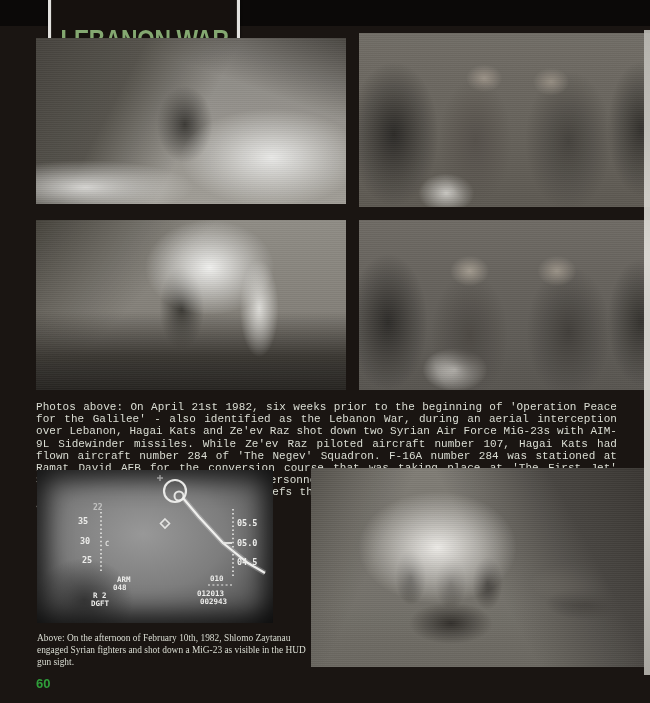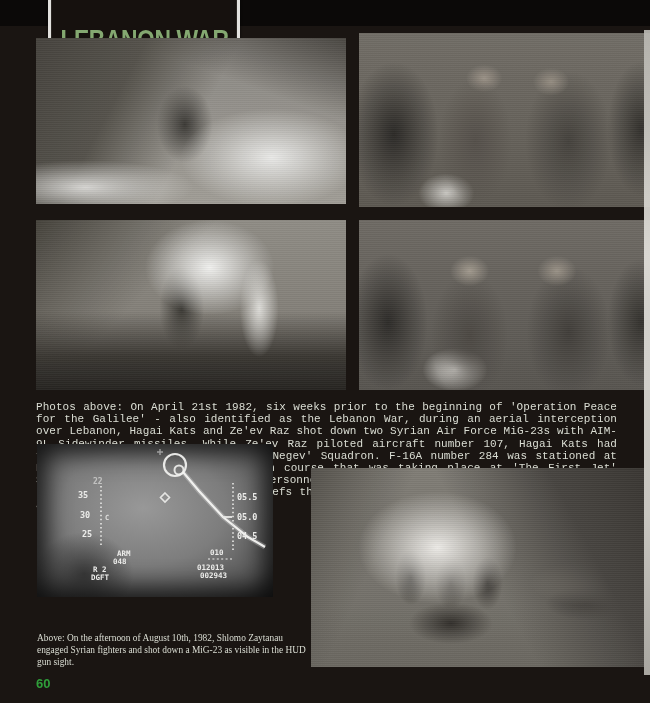--- a/index.html
+++ b/index.html
@@ -72,21 +72,21 @@
       radial-gradient(ellipse 28px 22px at 38% 30%, #a29a8e 0%, rgba(162,154,142,0) 70%),
       radial-gradient(ellipse 55px 90px at 38% 68%, #4c4843 0%, rgba(76,72,67,0) 70%),
       radial-gradient(ellipse 28px 22px at 68% 30%, #9a9287 0%, rgba(154,146,135,0) 70%),
       radial-gradient(ellipse 60px 95px at 72% 66%, #413e3a 0%, rgba(65,62,58,0) 70%),
       radial-gradient(ellipse 48px 32px at 33% 88%, #dedcd7 0%, rgba(222,220,215,0) 68%),
       radial-gradient(ellipse 45px 85px at 97% 60%, #34322e 0%, rgba(52,50,46,0) 75%),
       linear-gradient(#6e6a64, #585550);
   }
   
   .p-hud{
-    left:37px;top:444px;width:236px;height:153px;
+    left:37px;top:470px;width:236px;height:153px;
     background:
       radial-gradient(ellipse 70px 60px at 20% 85%, #3a3a3a 0%, rgba(58,58,58,0) 70%),
       radial-gradient(ellipse at 45% 42%, #989898 0%, #7d7d7d 45%, #565656 82%, #383838 100%);
     box-shadow:inset 0 0 24px 9px rgba(0,0,0,.78);
   }
   .p-hud svg{position:absolute;inset:0;}
   .hud-txt{
     font-family:"DejaVu Sans Mono", monospace;font-weight:bold;
     fill:#ececea;
   }
@@ -190,20 +190,20 @@
       <text class="hud-txt" x="160" y="126" font-size="7.5">012013</text>
       <text class="hud-txt" x="163" y="134" font-size="7.5">002943</text>
     </svg>
   </div>
 
   <div class="photo p-shelter">
       <div class="photo-grain"></div>
     </div>
 
   <div class="caption-bottom">
-    <p>Above: On the afternoon of August 10th, 1982, Shlomo Zaytanau engaged Syrian fighters and shot down a MiG-23 as visible in the HUD gun sight.</p>
+    <p>Above: On the afternoon of February 10th, 1982, Shlomo Zaytanau engaged Syrian fighters and shot down a MiG-23 as visible in the HUD gun sight.</p>
   </div>
 
   <div class="page-number">60</div>
 
   <div class="page-edge"></div>
 
 </div>
 
 </body></html>

